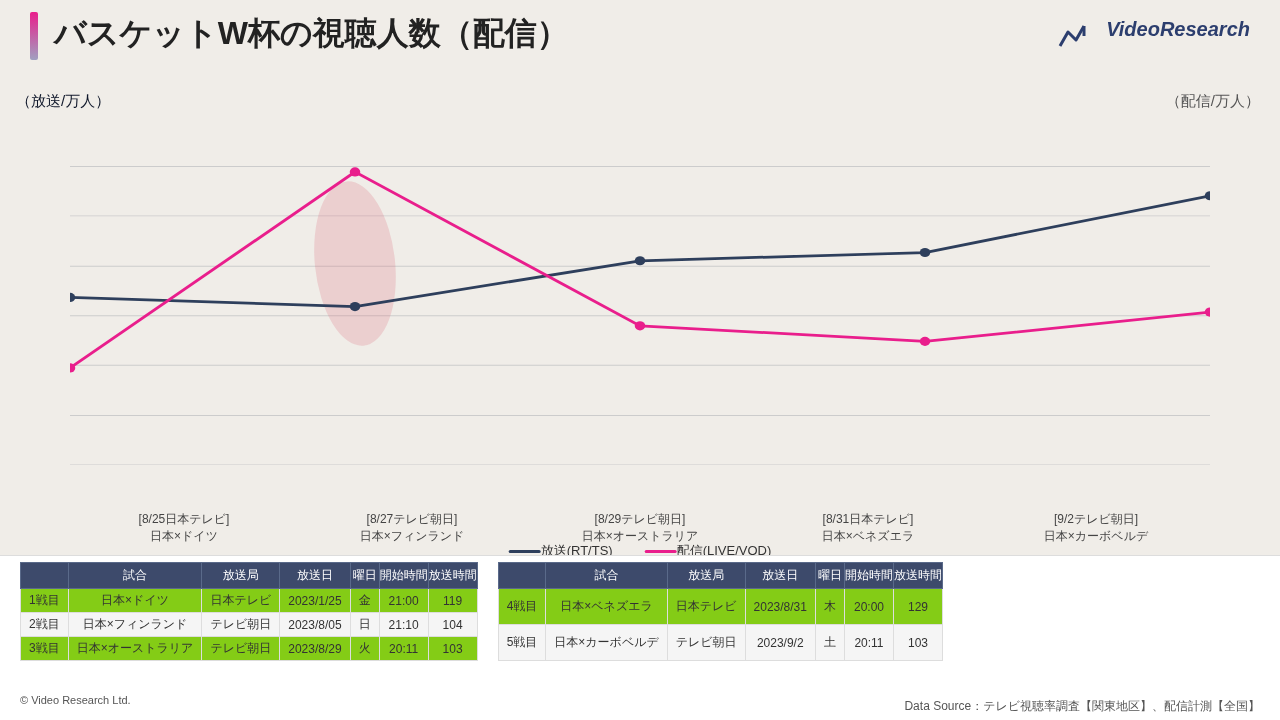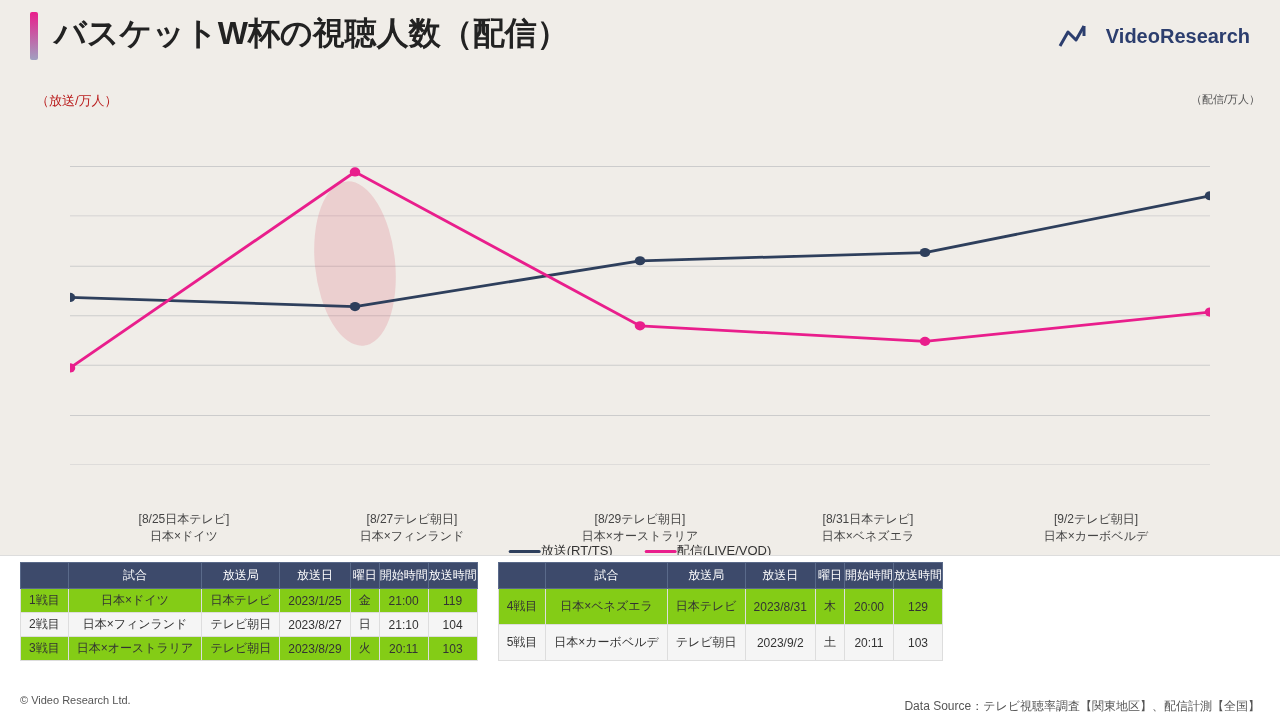--- a/index.html
+++ b/index.html
@@ -36,22 +36,23 @@
     }
 
     .main-title {
       font-size: 32px;
       font-weight: bold;
       color: #222;
     }
 
     .logo-area {
       display: flex;
-      align-items: center;
+      align-items: flex-start;
       gap: 14px;
+      font-style: italic;
     }
 
     .logo-icon {
       width: 36px;
       height: 36px;
     }
 
     .logo-text {
       font-size: 20px;
       font-weight: bold;
@@ -60,31 +61,31 @@
 
     .chart-container {
       position: absolute;
       top: 72px;
       left: 0; right: 0;
       bottom: 170px;
     }
 
     .y-axis-label-left {
       position: absolute;
-      left: 36px;
+      left: 16px;
       top: 20px;
-      font-size: 13px;
-      color: #b91c1c;
+      font-size: 15px;
+      color: #0f172a;
     }
 
     .y-axis-label-right {
       position: absolute;
       right: 20px;
       top: 20px;
-      font-size: 11px;
+      font-size: 15px;
       color: #555;
     }
 
     .x-label {
       text-align: center;
       font-size: 12px;
       color: #444;
       flex: 1;
     }
 
@@ -282,21 +283,21 @@
           <td>日本テレビ</td>
           <td>2023/1/25</td>
           <td>金</td>
           <td>21:00</td>
           <td>119</td>
         </tr>
         <tr>
           <td>2戦目</td>
           <td>日本×フィンランド</td>
           <td>テレビ朝日</td>
-          <td>2023/8/27</td>
+          <td>2023/8/05</td>
           <td>日</td>
           <td>21:10</td>
           <td>104</td>
         </tr>
         <tr>
           <td>3戦目</td>
           <td>日本×オーストラリア</td>
           <td>テレビ朝日</td>
           <td>2023/8/29</td>
           <td>火</td>

